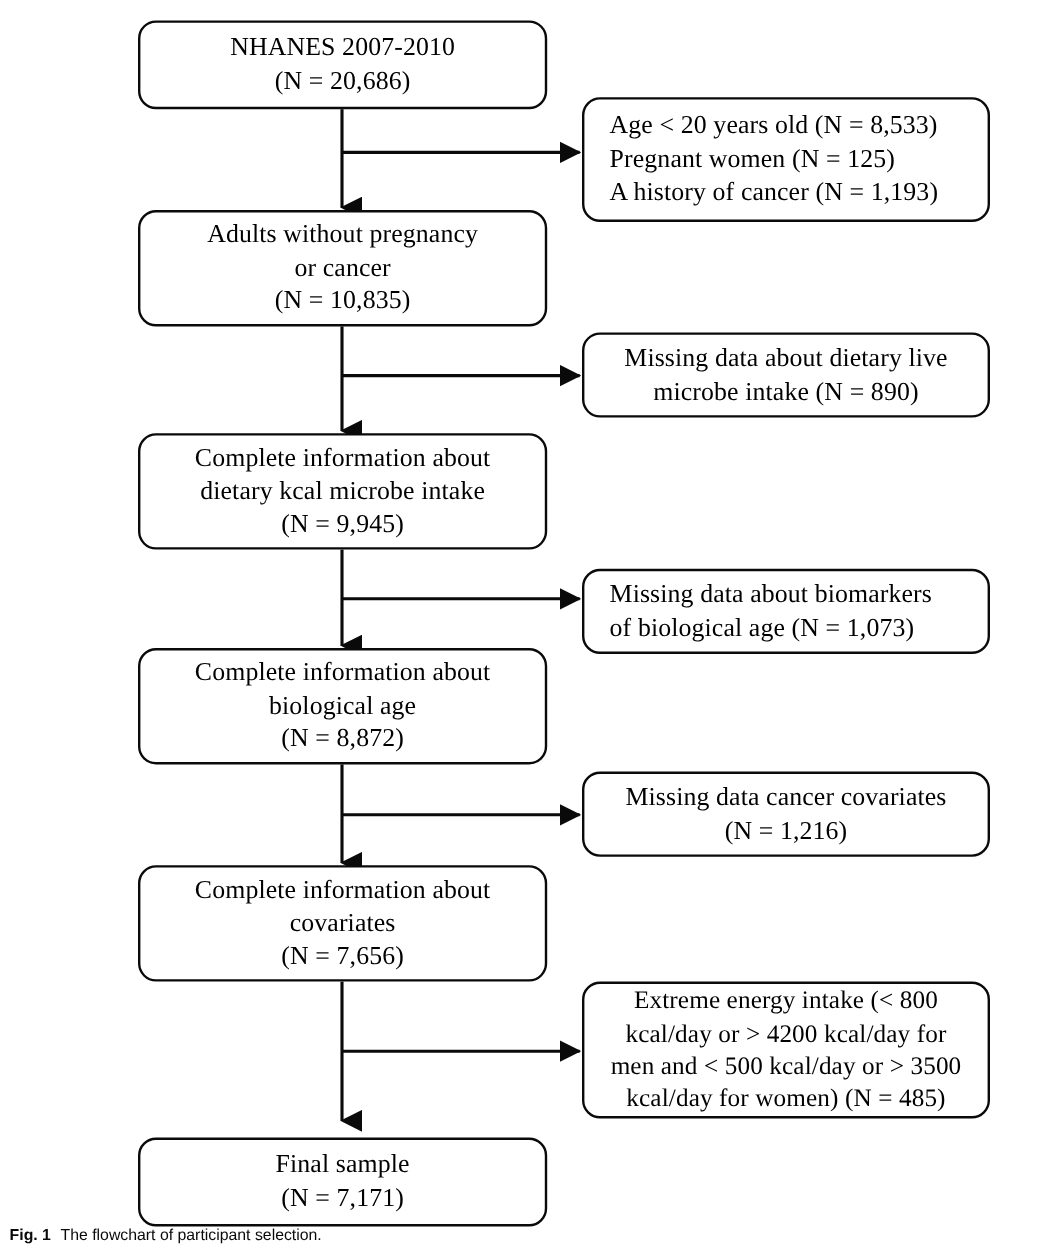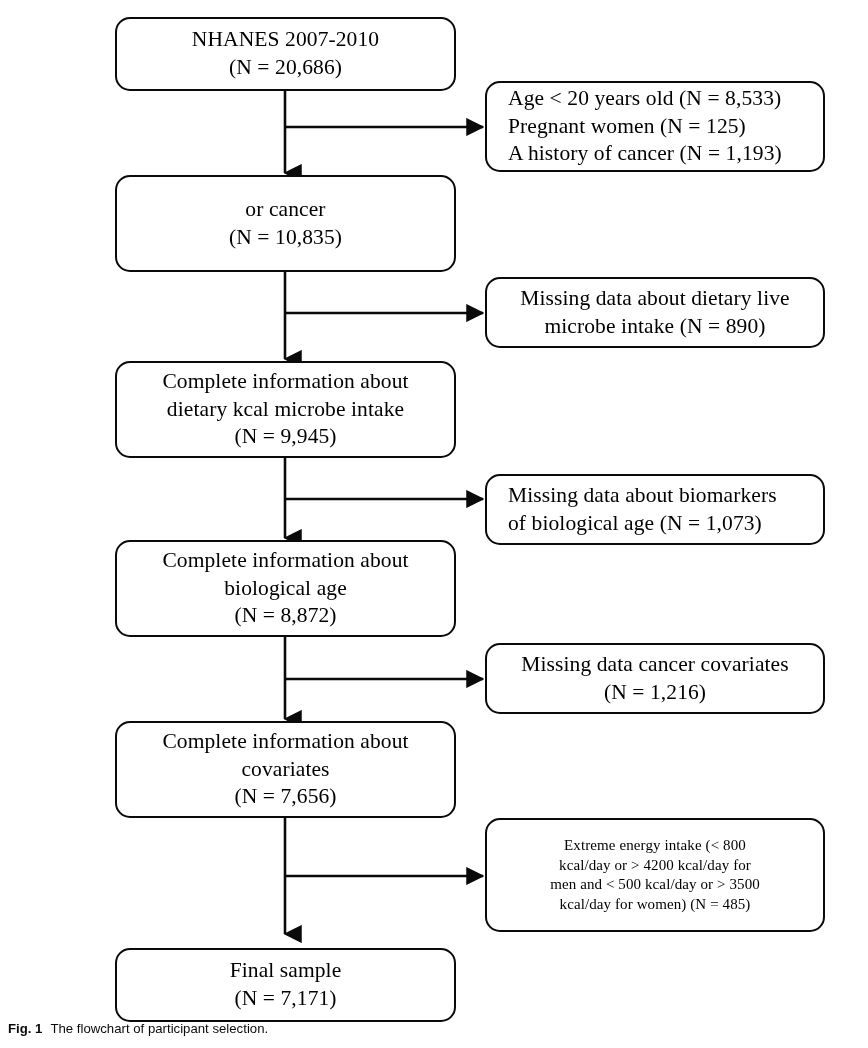--- a/index.html
+++ b/index.html
@@ -123,20 +123,21 @@
       <line x1="285" y1="876" x2="483" y2="876" marker-end="url(#arrowRight)"></line>
     </g>
   </svg>
 
   <div class="node main-node" style="top:17px; height:74px;">
     <span class="line">NHANES 2007-2010</span>
     <span class="line">(N = 20,686)</span>
   </div>
 
   <div class="node main-node" style="top:175px; height:97px;">
+    <span class="line">Adults without pregnancy</span>
     <span class="line">or cancer</span>
     <span class="line">(N = 10,835)</span>
   </div>
 
   <div class="node main-node" style="top:361px; height:97px;">
     <span class="line">Complete information about</span>
     <span class="line">dietary kcal microbe intake</span>
     <span class="line">(N = 9,945)</span>
   </div>
 
@@ -150,42 +151,42 @@
     <span class="line">Complete information about</span>
     <span class="line">covariates</span>
     <span class="line">(N = 7,656)</span>
   </div>
 
   <div class="node main-node" style="top:936px; height:74px;margin-top:12px;">
     <span class="line">Final sample</span>
     <span class="line">(N = 7,171)</span>
   </div>
 
-  <div class="node excl-node align-left" style="top:81px; height:91px;">
+  <div class="node excl-node align-left" style="top:81px; height:104px;">
     <span class="line">Age &lt; 20 years old (N = 8,533)</span>
     <span class="line">Pregnant women (N = 125)</span>
     <span class="line">A history of cancer (N = 1,193)</span>
   </div>
 
   <div class="node excl-node" style="top:277px; height:71px;">
     <span class="line">Missing data about dietary live</span>
     <span class="line">microbe intake (N = 890)</span>
   </div>
 
   <div class="node excl-node align-left" style="top:474px; height:71px;">
     <span class="line">Missing data about biomarkers</span>
     <span class="line">of biological age (N = 1,073)</span>
   </div>
 
   <div class="node excl-node" style="top:643px; height:71px;">
     <span class="line">Missing data cancer covariates</span>
     <span class="line">(N = 1,216)</span>
   </div>
 
-  <div class="node excl-node" style="top:818px; height:114px; font-size:15px;">
+  <div class="node excl-node" style="top:818px; height:114px; font-size:21px;">
     <span class="line">Extreme energy intake (&lt; 800</span>
     <span class="line">kcal/day or &gt; 4200 kcal/day for</span>
     <span class="line">men and &lt; 500 kcal/day or &gt; 3500</span>
     <span class="line">kcal/day for women) (N = 485)</span>
   </div>
 
   <div class="caption">
     <span class="cap-label">Fig. 1</span><span class="cap-text">The flowchart of participant selection.</span>
   </div>
 

